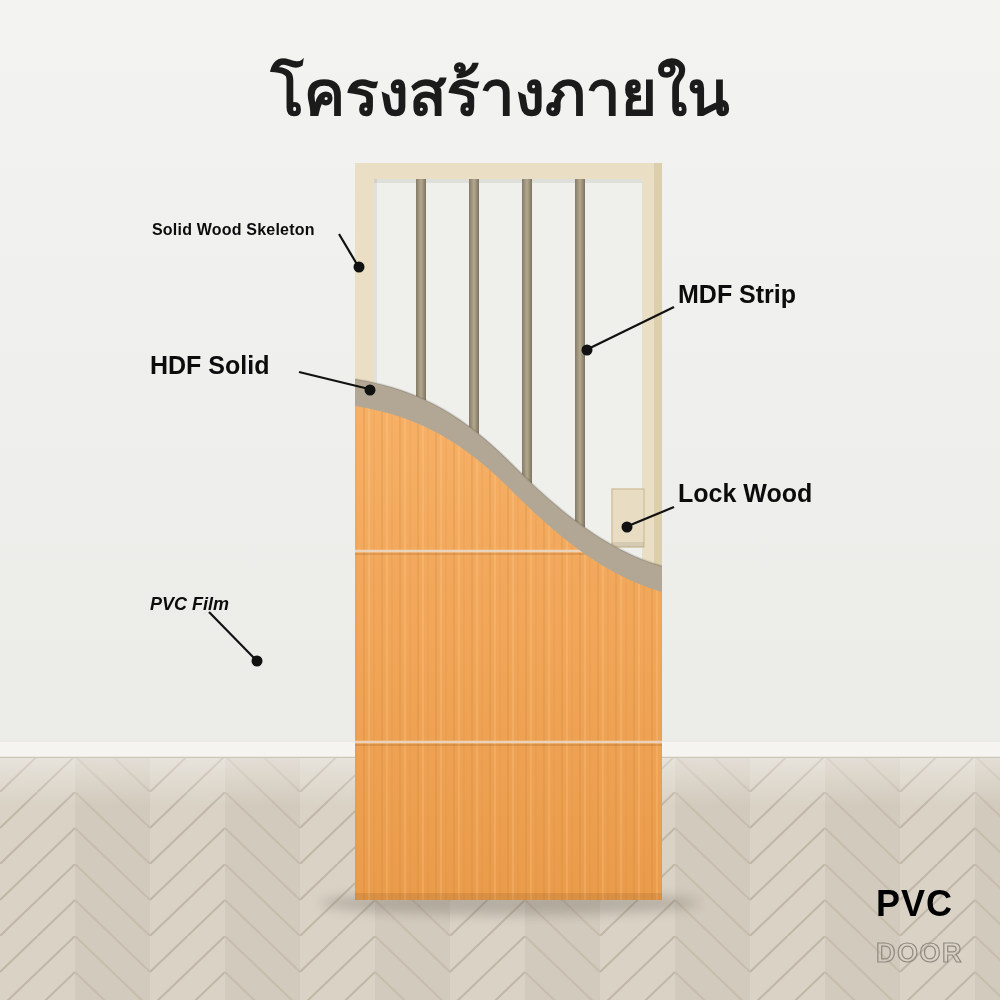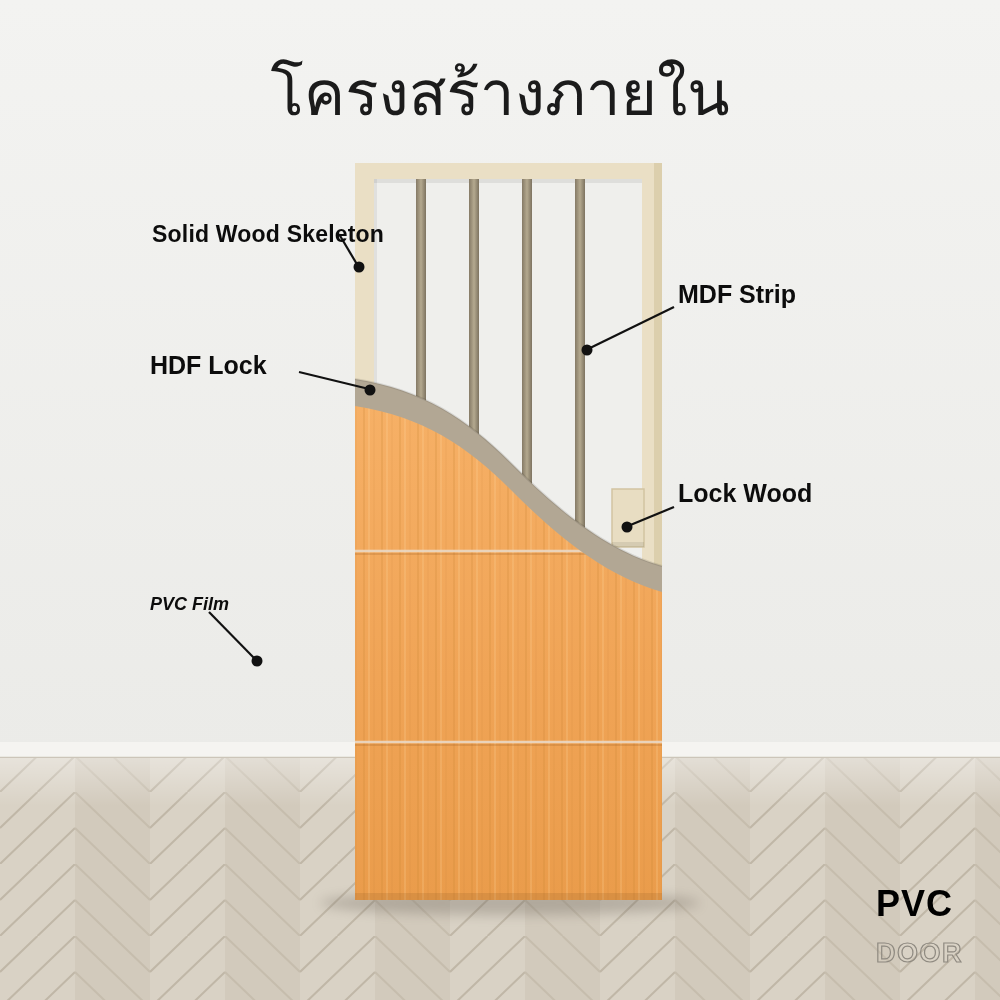--- a/index.html
+++ b/index.html
@@ -5,24 +5,24 @@
   html,body{margin:0;padding:0;}
   body{
     width:1000px;height:1000px;overflow:hidden;position:relative;
     font-family:"Liberation Sans","DejaVu Sans",sans-serif;
     background:#f0f0ee;
   }
   .stage{position:absolute;inset:0;width:1000px;height:1000px;}
   svg.illus{position:absolute;inset:0;width:1000px;height:1000px;display:block;}
   .page-title{
     position:absolute;left:0;right:0;top:44px;text-align:center;
-    font-size:62px;font-weight:400;color:#1b1b1b;letter-spacing:0px;
+    font-size:62px;font-weight:700;color:#1b1b1b;letter-spacing:0px;
   }
   .lbl{position:absolute;font-weight:700;color:#0c0c0c;white-space:nowrap;}
-  .lbl-skeleton{left:152px;top:221px;font-size:23px;letter-spacing:.2px;}
+  .lbl-skeleton{left:152px;top:221px;font-size:16px;letter-spacing:.2px;}
   .lbl-mdf{left:678px;top:280px;font-size:25px;}
   .lbl-hdf{left:150px;top:351px;font-size:25px;}
   .lbl-lock{left:678px;top:479px;font-size:25px;}
   .lbl-pvc{left:150px;top:594px;font-size:18px;font-style:italic;}
   .logo{position:absolute;left:876px;top:886px;line-height:1.0;}
   .logo-brand{
     display:block;font-size:36px;font-weight:800;color:#000000;letter-spacing:1px;
   }
   .logo-sub{
     display:block;font-size:27px;font-weight:700;letter-spacing:1.5px;margin-top:18px;
@@ -130,21 +130,21 @@
       <circle cx="370" cy="390" r="5.5"></circle>
       <circle cx="627" cy="527" r="5.5"></circle>
       <circle cx="257" cy="661" r="5.5"></circle>
     </g>
   </svg>
 
   <div class="page-title">โครงสร้างภายใน</div>
 
   <div class="lbl lbl-skeleton">Solid Wood Skeleton</div>
   <div class="lbl lbl-mdf">MDF Strip</div>
-  <div class="lbl lbl-hdf">HDF Lock</div>
+  <div class="lbl lbl-hdf">HDF Solid</div>
   <div class="lbl lbl-lock">Lock Wood</div>
   <div class="lbl lbl-pvc">PVC Film</div>
 
   <div class="logo">
     <span class="logo-brand">PVC</span>
     <span class="logo-sub">DOOR</span>
   </div>
 
 </div>
 

